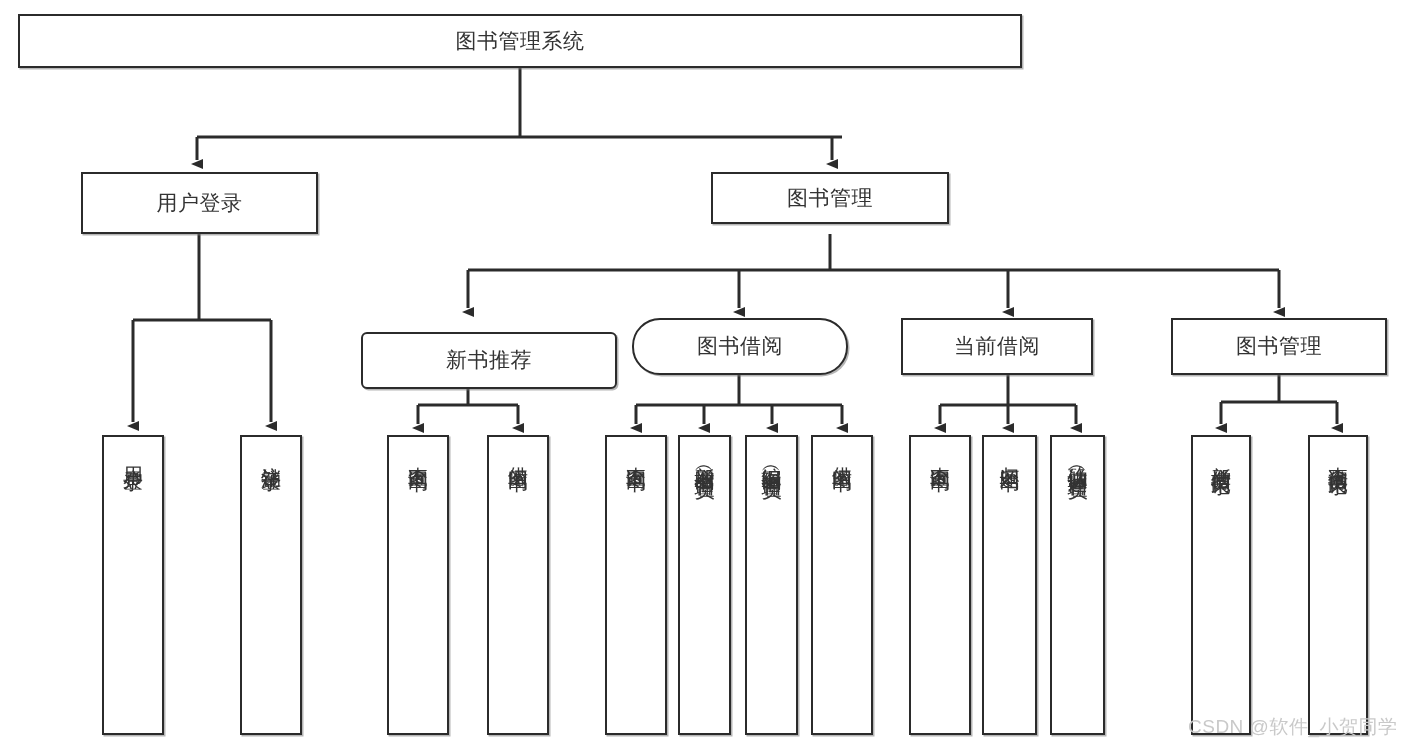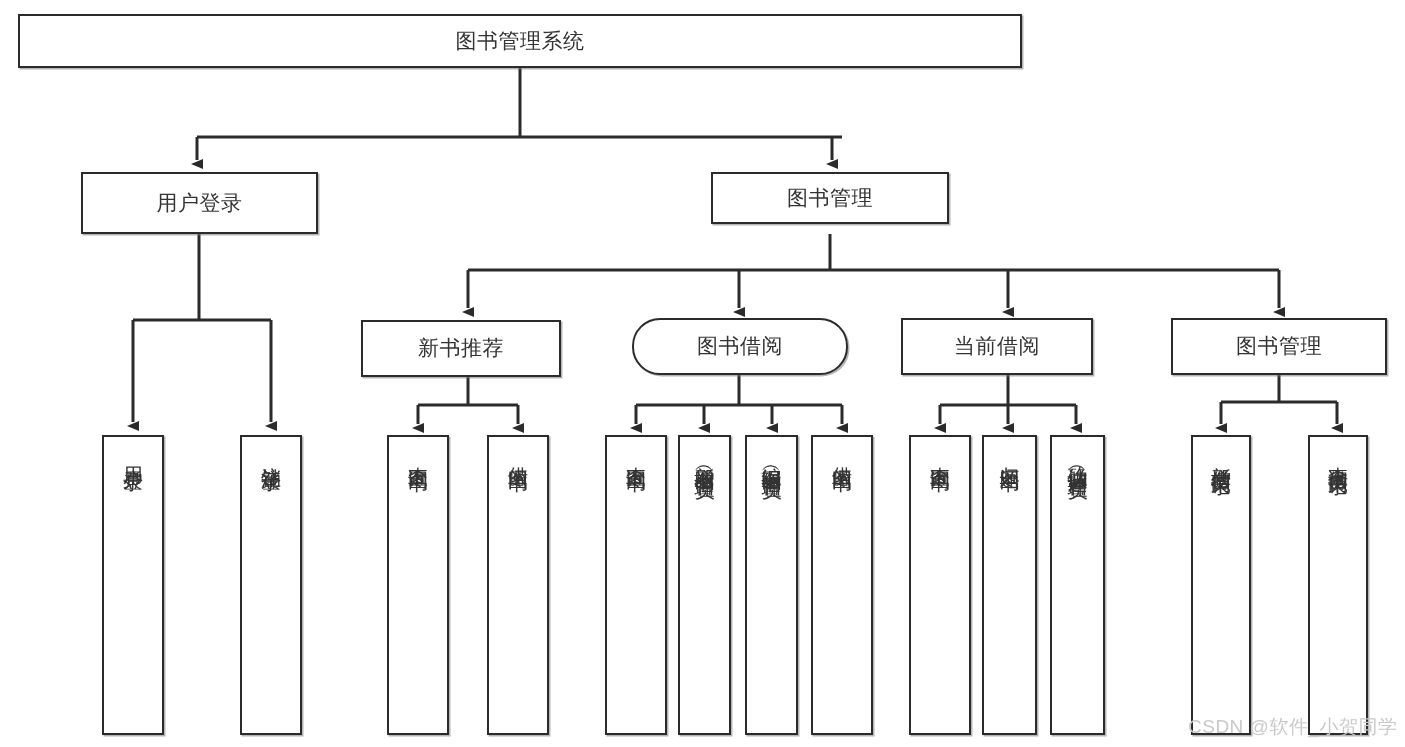--- a/index.html
+++ b/index.html
@@ -124,21 +124,21 @@
     <span class="node-label">图书管理系统</span>
   </div>
 
   <div class="node-box" style="left:81px; top:172px; width:237px; height:62px;">
     <span class="node-label">用户登录</span>
   </div>
   <div class="node-box" style="left:711px; top:172px; width:238px; height:52px;">
     <span class="node-label">图书管理</span>
   </div>
 
-  <div class="node-box" style="left:361px; top:320px; width:200px; height:57px;">
+  <div class="node-box" style="left:361px; top:332px; width:256px; height:57px;border-radius:6px;">
     <span class="node-label">新书推荐</span>
   </div>
   <div class="node-box" style="left:632px; top:318px; width:216px; height:57px;border-radius:28px;">
     <span class="node-label">图书借阅</span>
   </div>
   <div class="node-box" style="left:901px; top:318px; width:192px; height:57px;">
     <span class="node-label">当前借阅</span>
   </div>
   <div class="node-box" style="left:1171px; top:318px; width:216px; height:57px;">
     <span class="node-label">图书管理</span>

